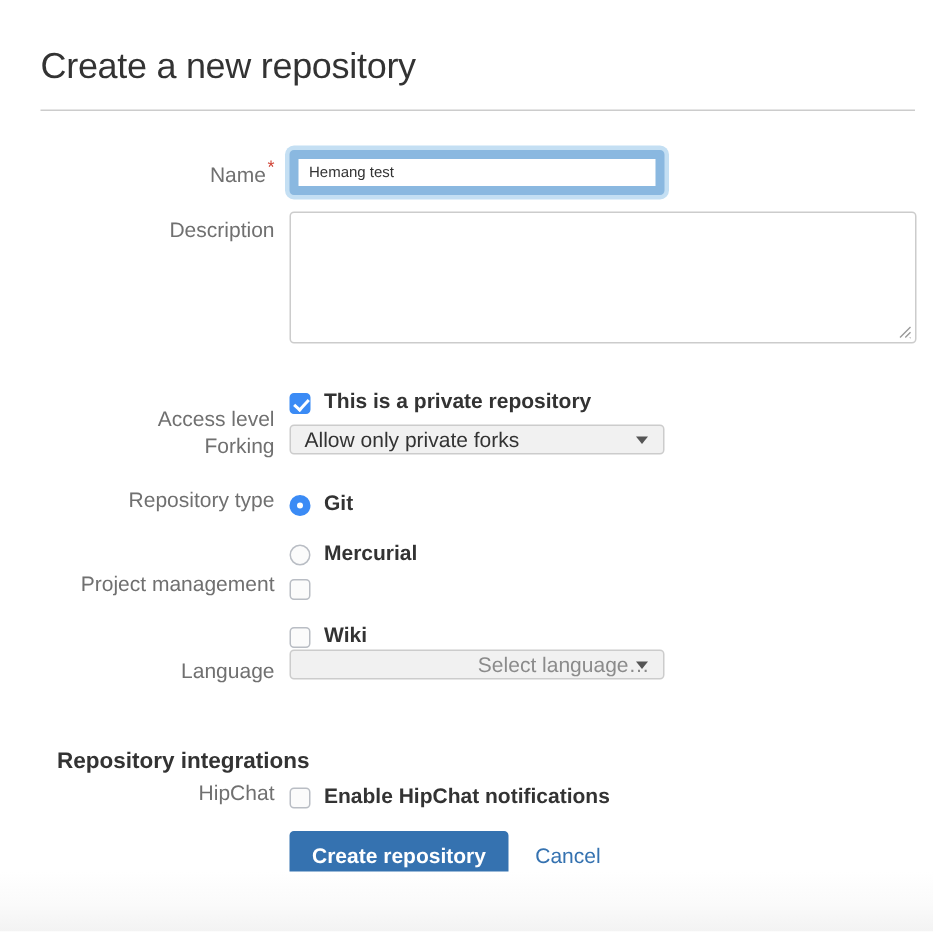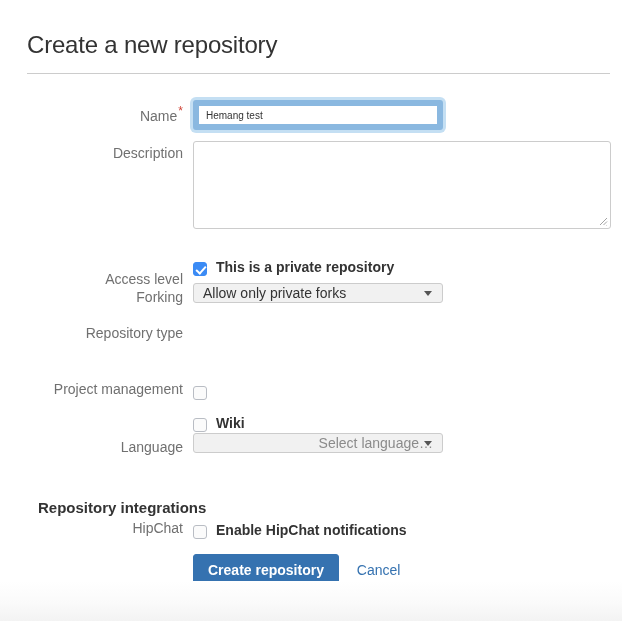--- a/index.html
+++ b/index.html
@@ -278,20 +278,28 @@
     <div class="select-box">
       <span>Allow only private forks</span>
       <span class="select-caret"></span>
     </div>
   </div>
 </div>
 
 <div class="form-row" style="top:322px;">
   <div class="field-label" style="top:2px;">Repository type</div>
   <div class="control-col">
+    <div class="opt-row">
+      <span class="rb checked"></span>
+      <span class="opt-label">Git</span>
+    </div>
+    <div class="opt-row" style="margin-top:11px;">
+      <span class="rb"></span>
+      <span class="opt-label">Mercurial</span>
+    </div>
   </div>
 </div>
 
 <div class="form-row" style="top:378px;">
   <div class="field-label" style="top:2px;">Project management</div>
   <div class="control-col">
     <div class="opt-row">
       <span class="cb"></span>
     </div>
     <div class="opt-row" style="margin-top:10px;">

